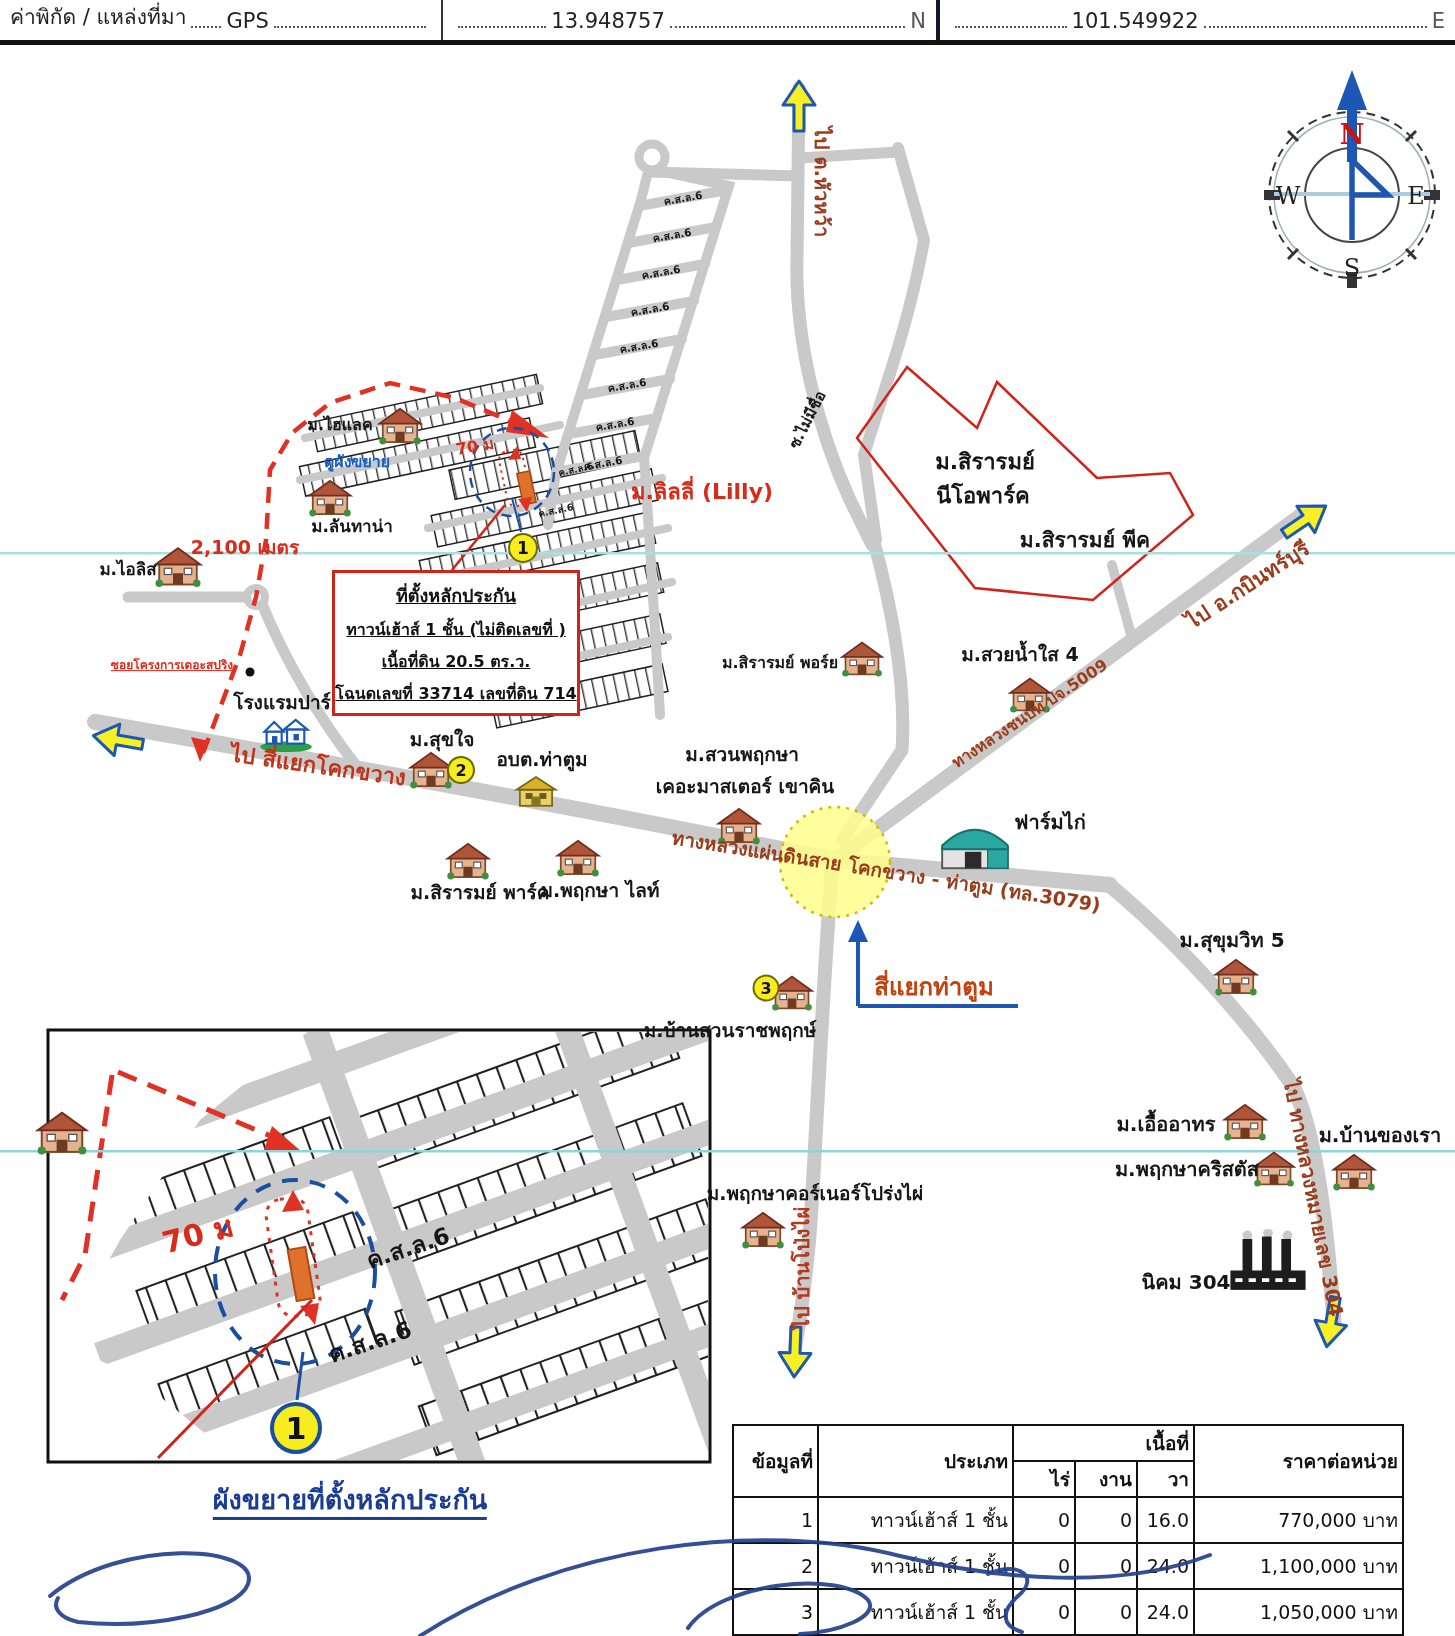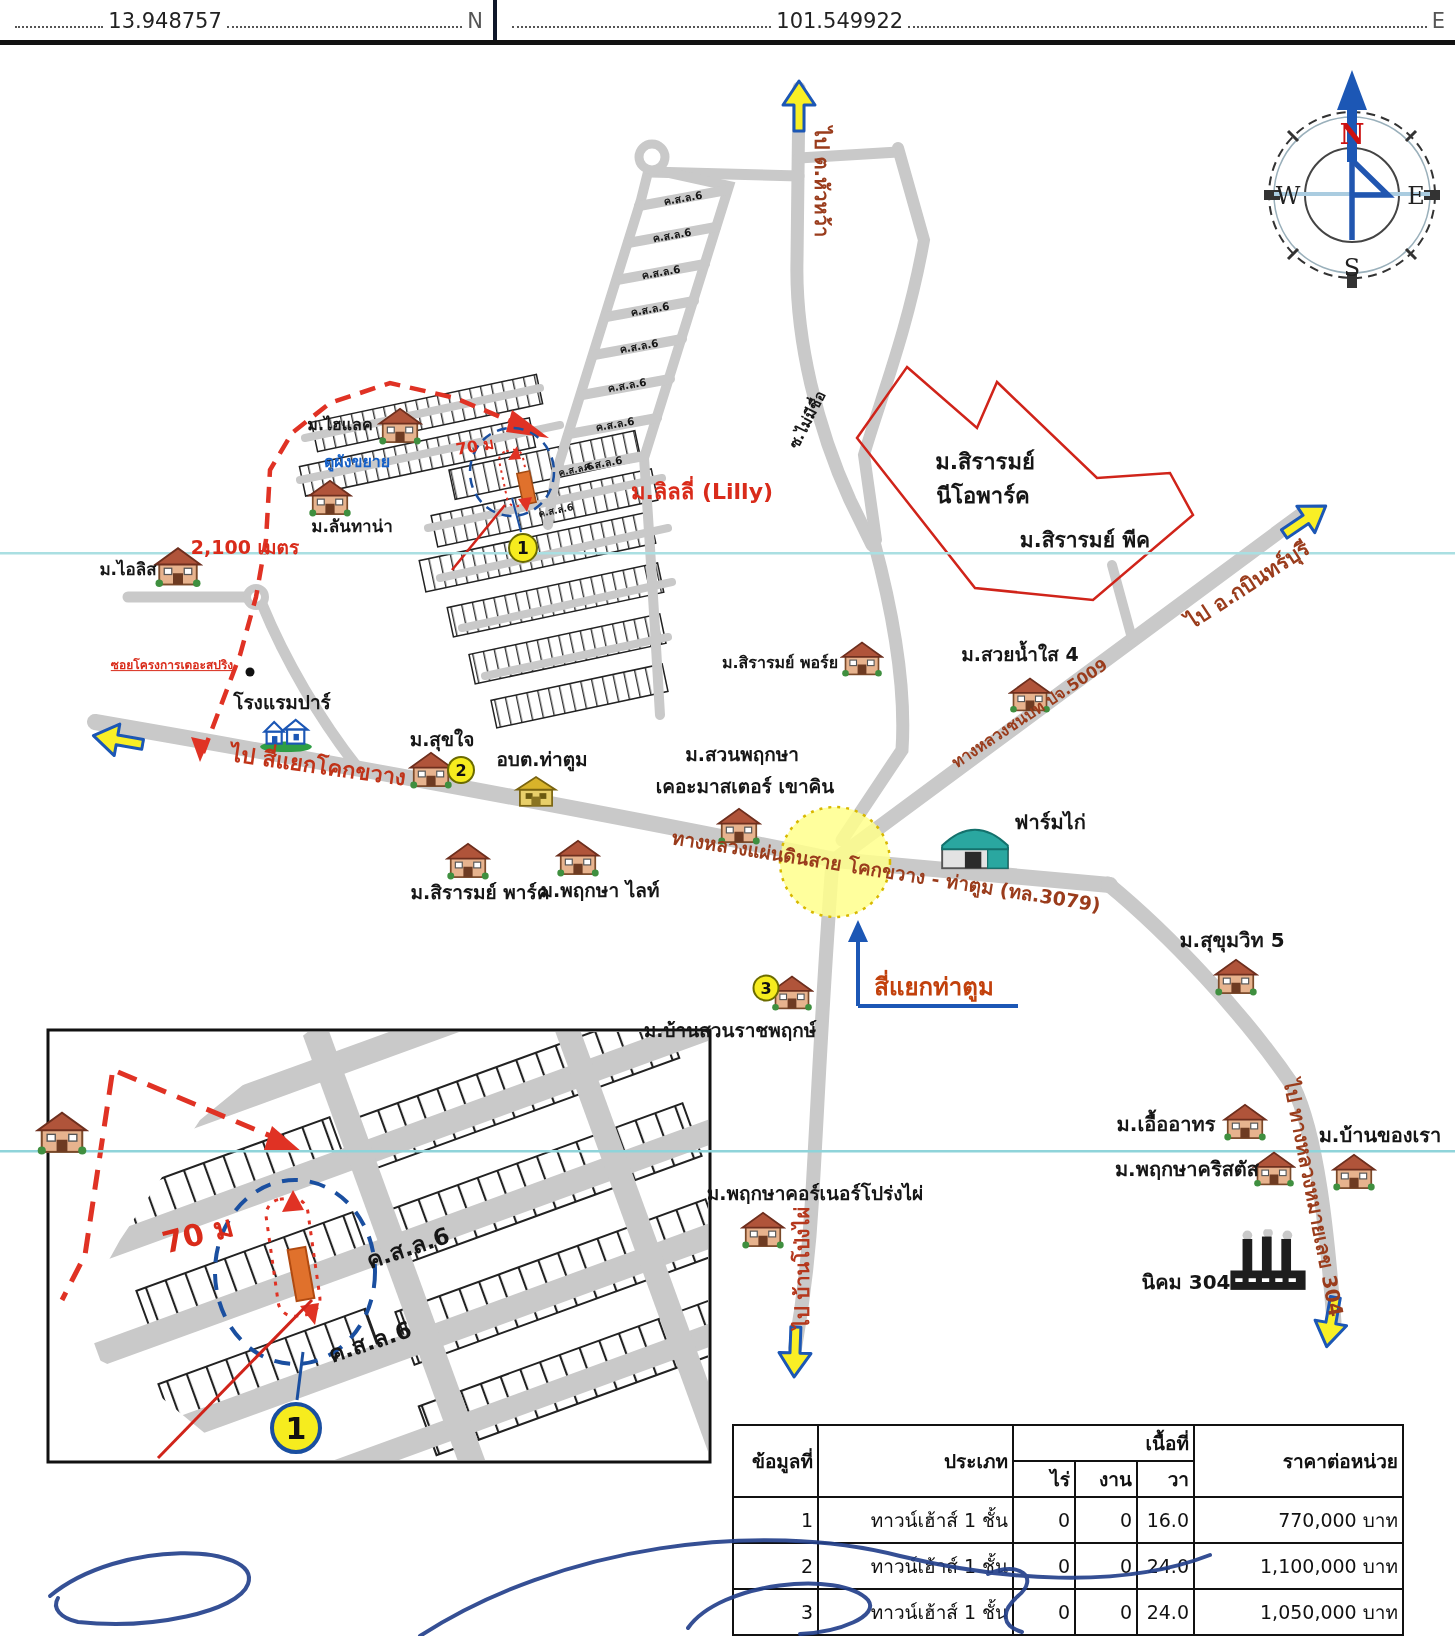--- a/index.html
+++ b/index.html
@@ -208,20 +208,26 @@
 </g>
 <rect x="48" y="1030" width="662" height="432" fill="none" stroke="#111" stroke-width="3"></rect>
 
 <g>
   <rect x="0" y="552" width="1455" height="2.5" fill="#aadfe2"></rect>
   <rect x="0" y="1150" width="1455" height="2.5" fill="#8fd4da"></rect>
 </g>
 </svg>
 
 <div id="hdr">
+  <div class="hcell" style="width:443px;border-right:2px solid #333">
+    <span>ค่าพิกัด / แหล่งที่มา</span>
+    <span class="dots" style="max-width:30px"></span>
+    <span>GPS</span>
+    <span class="dots"></span>
+  </div>
   <div class="hcell" style="width:497px;border-right:4px solid #0f172a">
     <span class="dots" style="flex:0.6"></span>
     <span>13.948757</span>
     <span class="dots" style="flex:1.6"></span>
     <span style="color:#555">N</span>
   </div>
   <div class="hcell" style="flex:1">
     <span class="dots" style="flex:0.8"></span>
     <span>101.549922</span>
     <span class="dots" style="flex:1.6"></span>
@@ -303,20 +309,21 @@
 <span class="lbl" style="left:639px;top:346px;font-size:10.5px;transform:translate(-50%,-50%) rotate(-10deg)">ค.ส.ล.6</span>
 <span class="lbl" style="left:627px;top:385px;font-size:10.5px;transform:translate(-50%,-50%) rotate(-10deg)">ค.ส.ล.6</span>
 <span class="lbl" style="left:615px;top:424px;font-size:10.5px;transform:translate(-50%,-50%) rotate(-10deg)">ค.ส.ล.6</span>
 <span class="lbl" style="left:603px;top:463px;font-size:10.5px;transform:translate(-50%,-50%) rotate(-10deg)">ค.ส.ล.6</span>
 <span class="lbl" style="left:576px;top:470px;font-size:9.5px;transform:translate(-50%,-50%) rotate(-12deg)">ค.ส.ล.6</span>
 <span class="lbl" style="left:556px;top:511px;font-size:9.5px;transform:translate(-50%,-50%) rotate(-12deg)">ค.ส.ล.6</span>
 
 <span class="lbl red" style="left:198px;top:1235px;font-size:30px;transform:translate(-50%,-50%) rotate(-15deg)">70 ม</span>
 <span class="lbl" style="left:408px;top:1248px;font-size:23px;transform:translate(-50%,-50%) rotate(-18deg)">ค.ส.ล.6</span>
 <span class="lbl" style="left:370px;top:1342px;font-size:23px;transform:translate(-50%,-50%) rotate(-18deg)">ค.ส.ล.6</span>
+<span class="lbl" style="left:350px;top:1502px;font-size:27px;color:#1b3d91;border-bottom:3px solid #1b3d91;padding-bottom:2px">ผังขยายที่ตั้งหลักประกัน</span>
 
 <div class="badge" style="left:523px;top:548px;width:30px;height:30px;font-size:17px">1</div>
 <div class="badge" style="left:461px;top:770px;width:28px;height:28px;font-size:16px">2</div>
 <div class="badge" style="left:766px;top:988px;width:27px;height:27px;font-size:16px">3</div>
 <div class="badge" style="left:296px;top:1428px;width:52px;height:52px;font-size:30px;border:4px solid #1a4fa0">1</div>
 
 <svg class="icon" width="46" height="40" viewBox="0 0 40 34" style="left:400px;top:426px">
       <use href="#sym-house"></use>
     </svg>
 <svg class="icon" width="46" height="40" viewBox="0 0 40 34" style="left:330px;top:498px">
@@ -370,20 +377,26 @@
 <svg class="icon" width="56" height="36" viewBox="0 0 52 32" style="left:286px;top:735px">
       <use href="#sym-hotel"></use>
     </svg>
 <svg class="icon" width="76" height="48" viewBox="0 0 60 38" style="left:975px;top:848px">
       <use href="#sym-warehouse"></use>
     </svg>
 <svg class="icon" width="80" height="66" viewBox="0 0 66 54" style="left:1268px;top:1262px">
       <use href="#sym-factory"></use>
     </svg>
 
+<div id="callout">
+  <div style="font-size:18px">ที่ตั้งหลักประกัน</div>
+  <div>ทาวน์เฮ้าส์ 1 ชั้น (ไม่ติดเลขที่ )</div>
+  <div>เนื้อที่ดิน 20.5 ตร.ว.</div>
+  <div>โฉนดเลขที่ 33714 เลขที่ดิน 714</div>
+</div>
 
 <table id="vtable">
   <colgroup>
         <col style="width:85px">
         <col style="width:195px">
         <col style="width:62px">
         <col style="width:62px">
         <col style="width:57px">
         <col style="width:209px">
       </colgroup>

